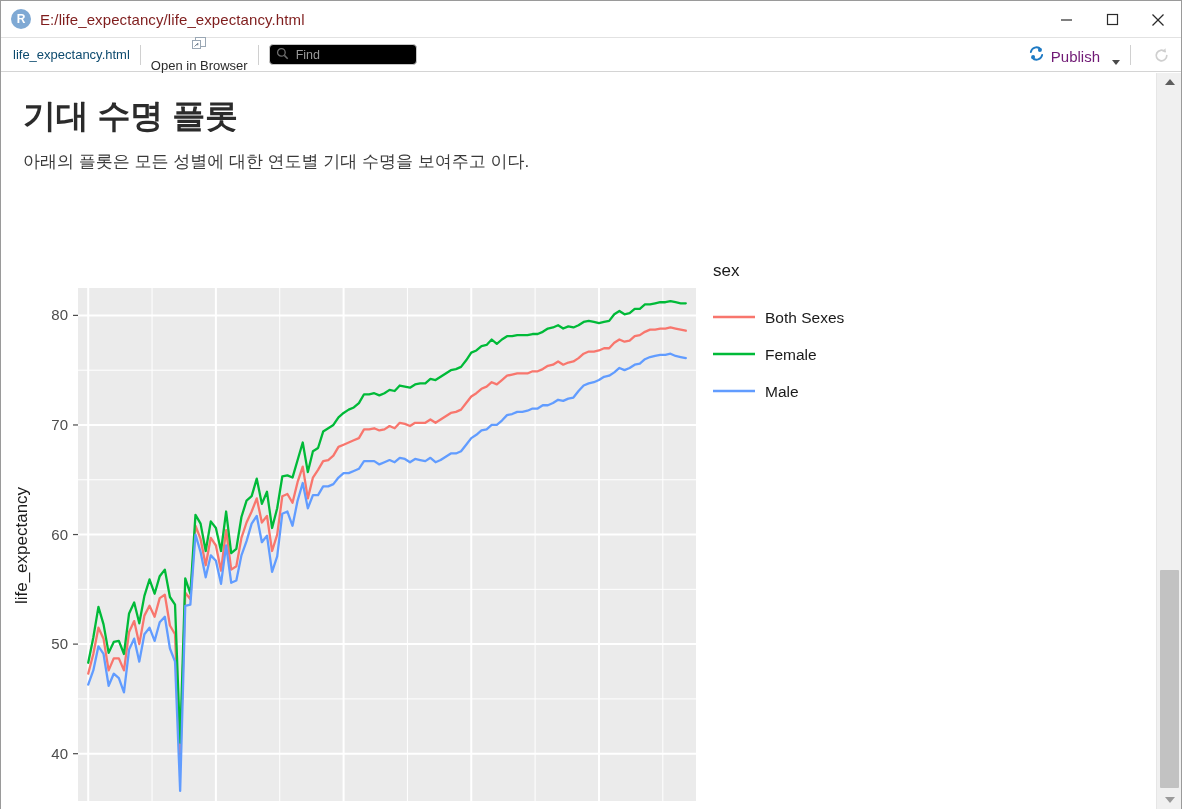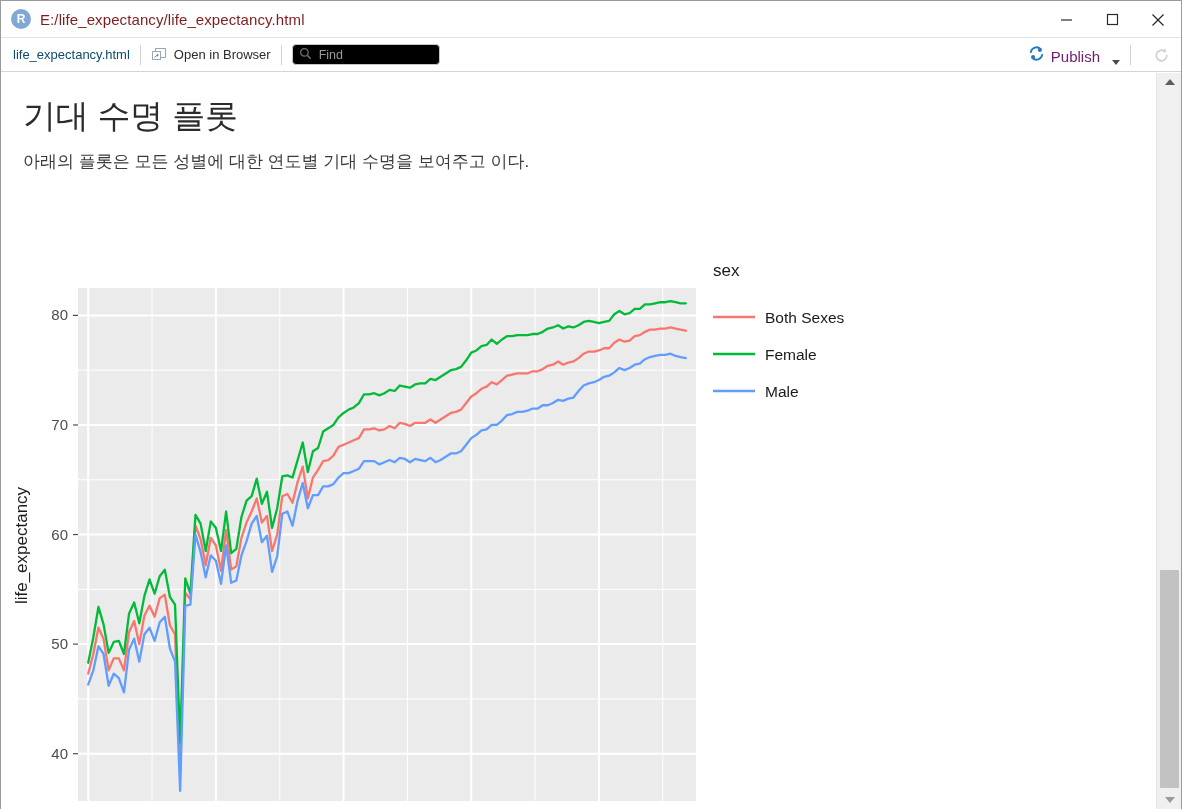--- a/index.html
+++ b/index.html
@@ -68,20 +68,21 @@
   }
   .tb-sep {
     width: 1px; height: 20px;
     background: #d0d0d0;
     margin: 0 10px;
   }
   .tb-openbrowser {
     display: flex; align-items: center; gap: 7px;
     font-size: 13px; color: #2b2b2b;
     white-space: nowrap;
+    flex-direction: column;
   }
   .icon-openbrowser { width: 16px; height: 15px; position: relative; display:block; }
   .find-box {
     width: 148px; height: 21px;
     border: 1px solid #c6c6c6;
     border-radius: 4px;
     background: #000000;
     display: flex; align-items: center;
     padding: 0 6px;
     gap: 5px;
@@ -121,21 +122,21 @@
   .content {
     position: absolute;
     left: 0; top: 72px;
     width: 1155px; height: 736px;
     background: #ffffff;
     overflow: hidden;
   }
   .doc-title {
     margin: 22px 0 0 22px;
     font-size: 33px;
-    font-weight: normal;
+    font-weight: bold;
     color: #2b2b2b;
     line-height: 1.25;
     letter-spacing: -0.2px;
   }
   .doc-sub {
     margin: 14px 0 0 22px;
     font-size: 17px;
     color: #3a3a3a;
     line-height: 1.4;
   }

